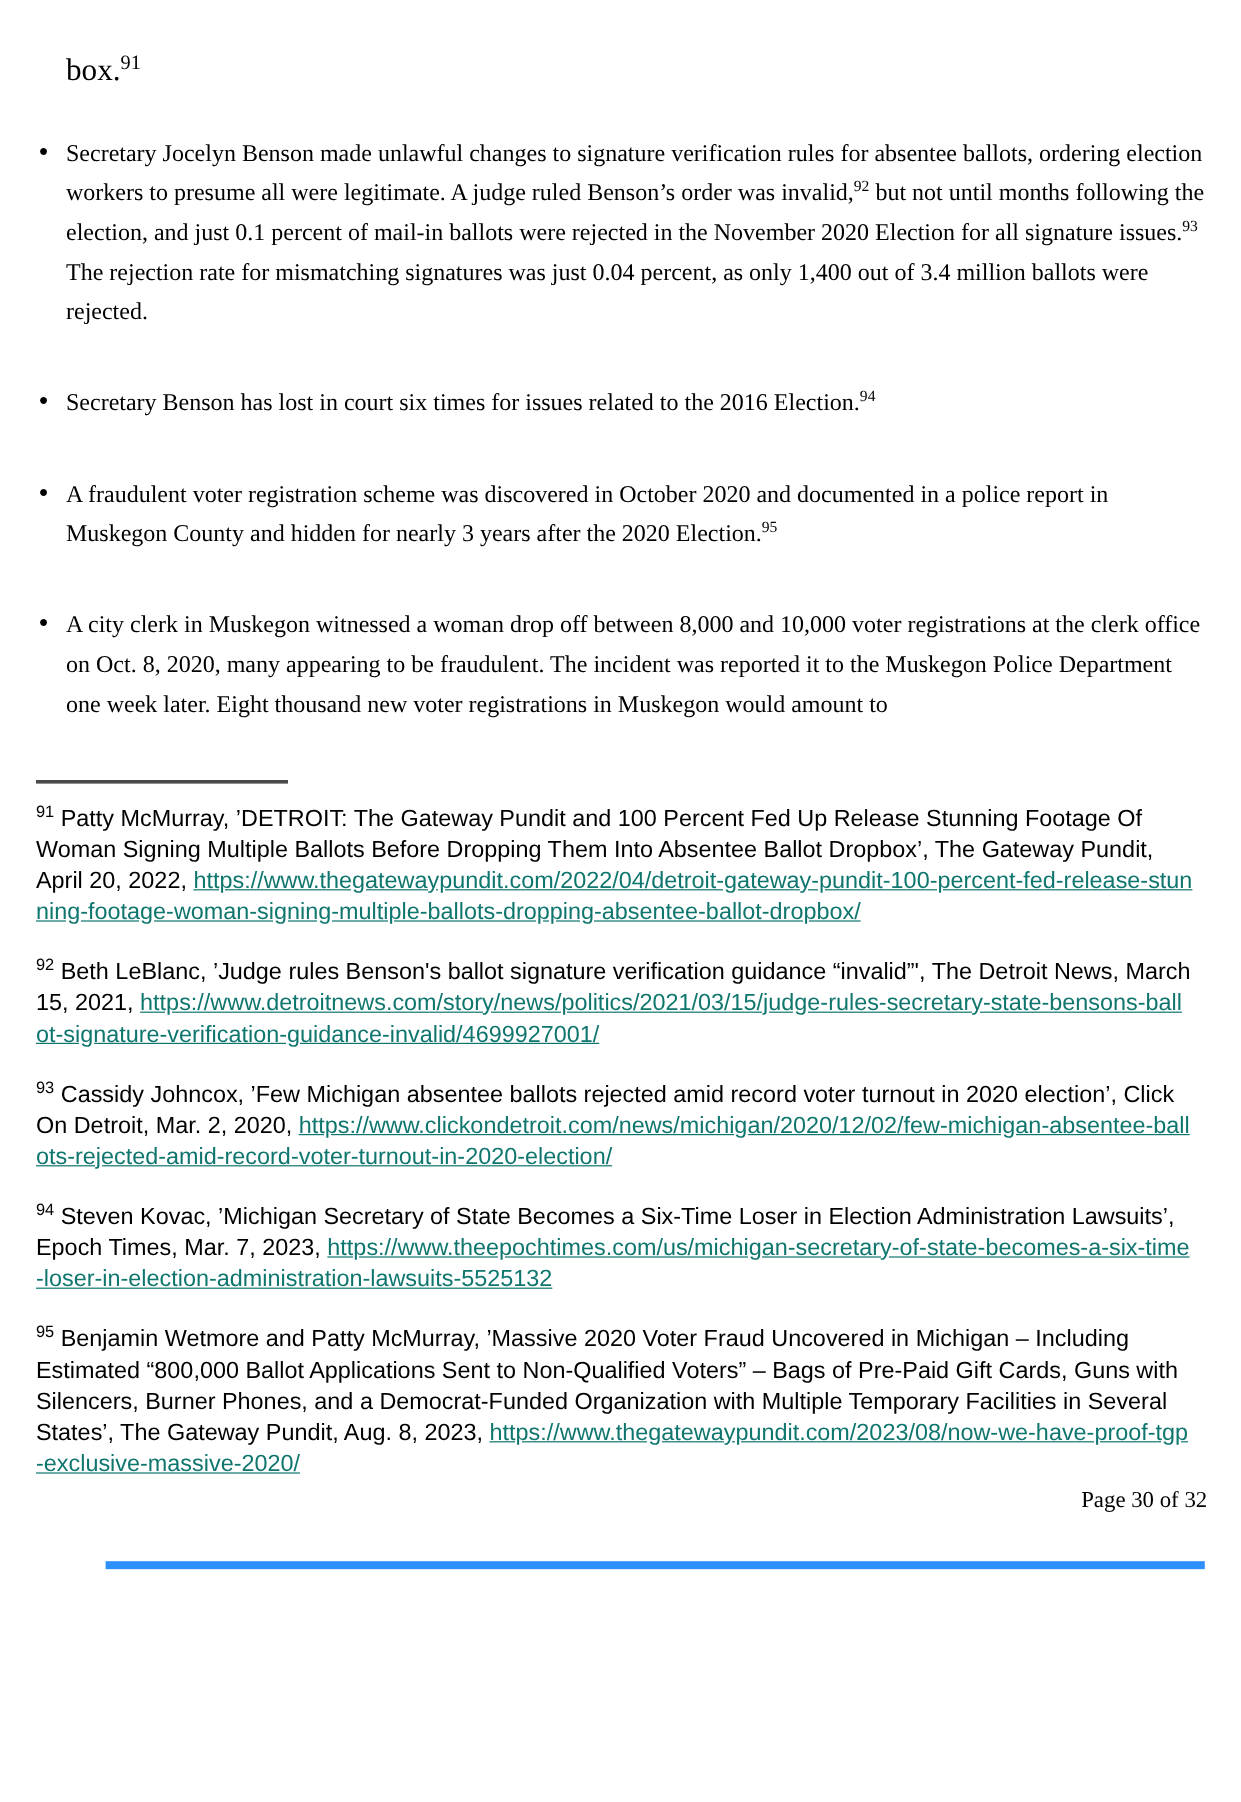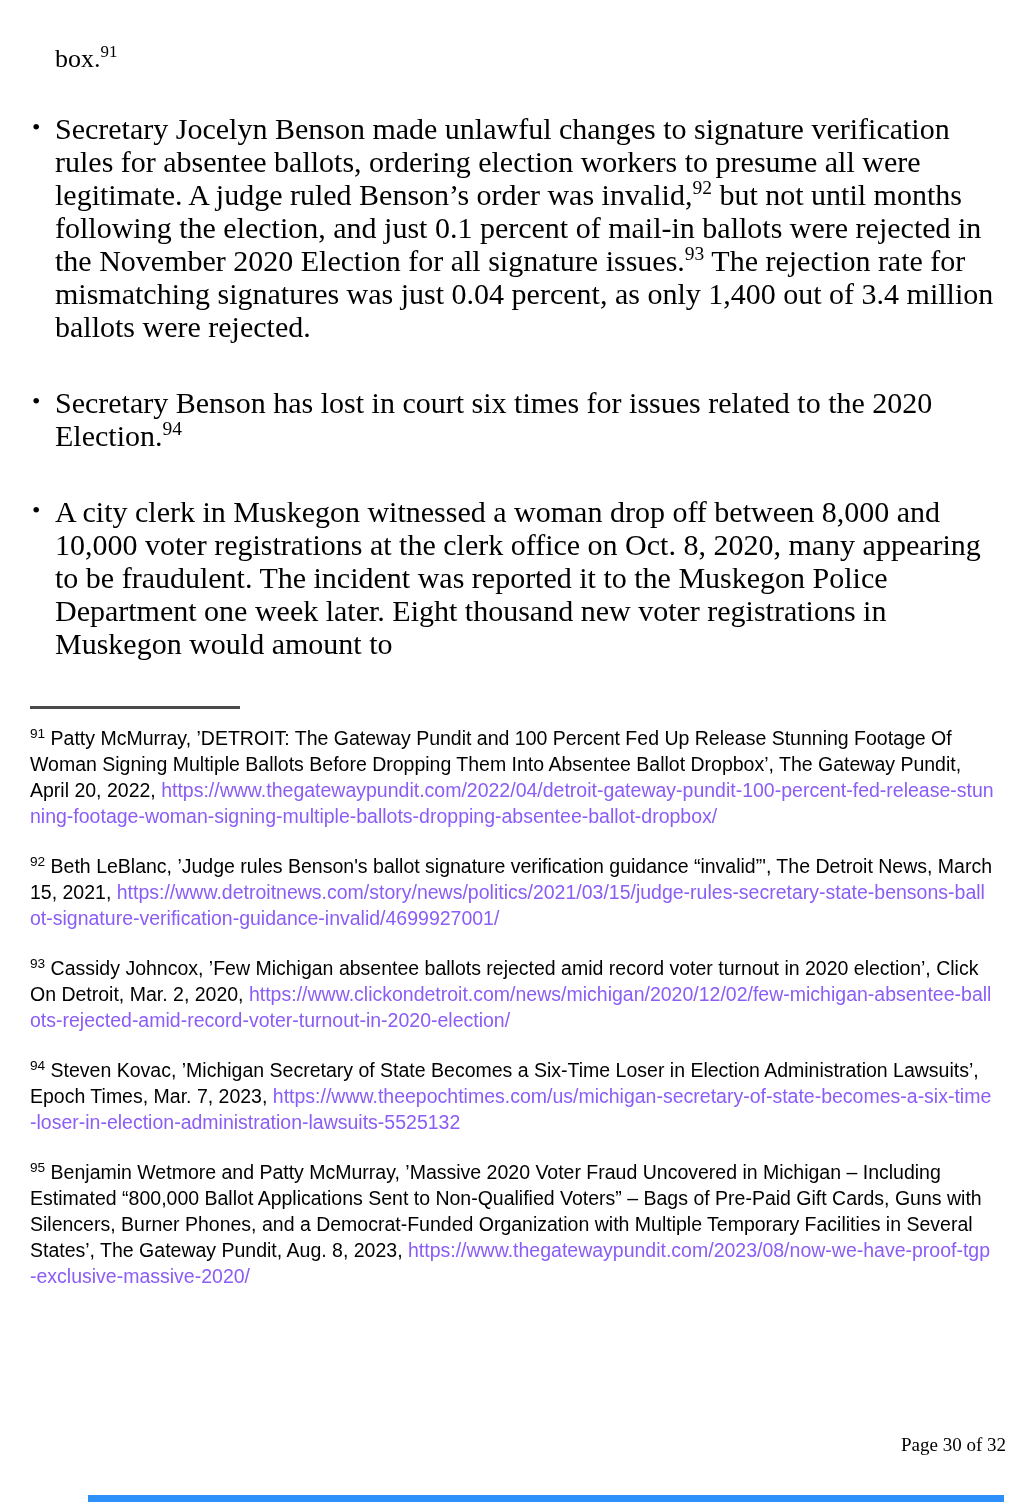--- a/index.html
+++ b/index.html
@@ -1,38 +1,38 @@
 <!DOCTYPE html>
 <html><head>
 <meta charset="utf-8">
 <style>
   html, body { margin: 0; padding: 0; background: #ffffff; }
   .page {
     position: relative;
     width: 1034px;
-    height: 1502px;
+    height: 1308px;
     background: #ffffff;
     color: #000000;
     font-family: "Liberation Serif", serif;
     overflow: hidden;
   }
   .content { padding: 42px 30px 0 30px; }
 
   .intro {
     margin: 0 0 37px 25px;
     font-size: 26px;
     line-height: 33px;
   }
 
   .bullet-list { list-style: none; margin: 0; padding: 0; }
   .bullet-item {
     position: relative;
     padding-left: 25px;
     width: 955px;
-    font-size: 30px;
+    font-size: 20px;
     line-height: 33px;
     margin-bottom: 43px;
   }
   .bullet-item::before {
     content: "\2022";
     position: absolute;
     left: 2px;
     top: -1px;
     font-size: 24px;
   }
@@ -47,21 +47,21 @@
   }
 
   .footnotes {
     font-family: "Liberation Sans", sans-serif;
     font-size: 19.5px;
     line-height: 26px;
     width: 965px;
   }
   .footnote { margin: 0 0 24px 0; }
   .fn-num { font-size: 70%; vertical-align: super; line-height: 0; }
-  .fn-link { color: #8b5cf6; cursor: pointer; word-break: break-all; }
+  .fn-link { color: #0f766e; text-decoration: underline; cursor: pointer; word-break: break-all; }
 
   .page-footer {
     position: absolute;
     right: 28px;
     bottom: 44px;
     font-family: "Liberation Serif", serif;
     font-size: 19px;
     line-height: 26px;
   }
 
@@ -77,22 +77,23 @@
 <body>
 
 <div class="page">
   <div class="content">
 
     <p class="intro"><span>box.</span><sup class="body-sup">91</sup></p>
 
     <ul class="bullet-list">
       <li class="bullet-item"><span>Secretary Jocelyn Benson made unlawful changes to signature verification rules for absentee ballots, ordering election workers to presume all were legitimate. A judge ruled Benson’s order was invalid,</span><sup class="body-sup">92</sup><span> but not until months following the election, and just 0.1 percent of mail-in ballots were rejected in the November 2020 Election for all signature issues.</span><sup class="body-sup">93</sup><span> The rejection rate for mismatching signatures was just 0.04 percent, as only 1,400 out of 3.4 million ballots were rejected.</span></li>
 
-      <li class="bullet-item"><span>Secretary Benson has lost in court six times for issues related to the 2020 Election.</span><sup class="body-sup">94</sup></li>
+      <li class="bullet-item"><span>Secretary Benson has lost in court six times for issues related to the 2016 Election.</span><sup class="body-sup">94</sup></li>
 
+      <li class="bullet-item"><span>A fraudulent voter registration scheme was discovered in October 2020 and documented in a police report in Muskegon County and hidden for nearly 3 years after the 2020 Election.</span><sup class="body-sup">95</sup></li>
 
       <li class="bullet-item"><span>A city clerk in Muskegon witnessed a woman drop off between 8,000 and 10,000 voter registrations at the clerk office on Oct. 8, 2020, many appearing to be fraudulent. The incident was reported it to the Muskegon Police Department one week later. Eight thousand new voter registrations in Muskegon would amount to</span></li>
     </ul>
 
     <hr class="fn-separator">
 
     <div class="footnotes">
       <p class="footnote"><sup class="fn-num">91</sup><span> Patty McMurray, ’DETROIT: The Gateway Pundit and 100 Percent Fed Up Release Stunning Footage Of Woman Signing Multiple Ballots Before Dropping Them Into Absentee Ballot Dropbox’, The Gateway Pundit, April 20, 2022, </span><a class="fn-link">https://www.thegatewaypundit.com/2022/04/detroit-gateway-pundit-100-percent-fed-release-stunning-footage-woman-signing-multiple-ballots-dropping-absentee-ballot-dropbox/</a></p>
 
       <p class="footnote"><sup class="fn-num">92</sup><span> Beth LeBlanc, ’Judge rules Benson's ballot signature verification guidance “invalid”', The Detroit News, March 15, 2021, </span><a class="fn-link">https://www.detroitnews.com/story/news/politics/2021/03/15/judge-rules-secretary-state-bensons-ballot-signature-verification-guidance-invalid/4699927001/</a></p>

